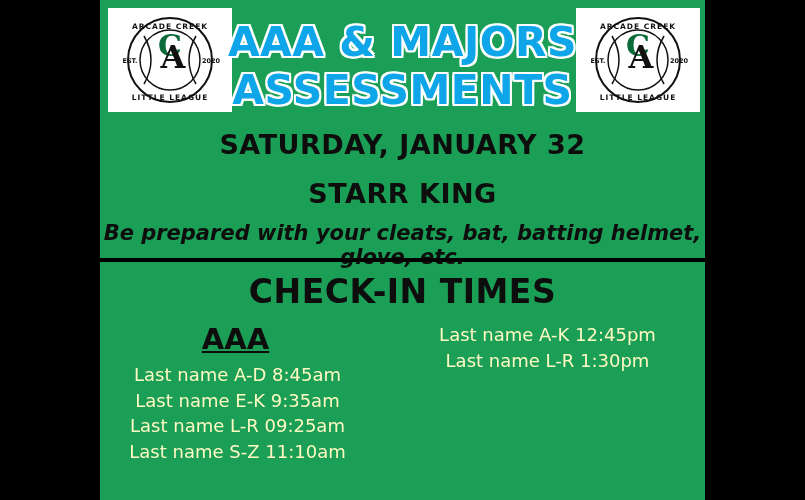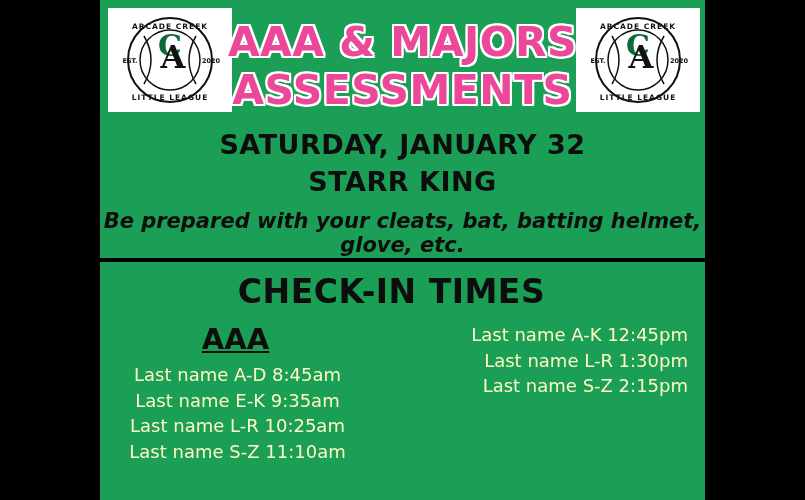--- a/index.html
+++ b/index.html
@@ -49,21 +49,21 @@
     left: 100px;
     top: 20px;
     width: 605px;
     text-align: center;
   }
   .title-line {
     font-family: "DejaVu Sans", sans-serif;
     font-weight: bold;
     font-size: 41px;
     line-height: 1.08;
-    color: #ec4899;
+    color: #0ea5e9;
     letter-spacing: 0.5px;
     -webkit-text-stroke: 1.5px #ffffff;
     paint-order: stroke fill;
     text-shadow:
       -2px -2px 0 #ffffff,
        2px -2px 0 #ffffff,
       -2px  2px 0 #ffffff,
        2px  2px 0 #ffffff,
        0px  2px 0 #ffffff,
        2px  0px 0 #ffffff,
@@ -79,21 +79,21 @@
     font-size: 27px;
     color: #0d0d0d;
     margin-top: 16px;
     letter-spacing: 0.5px;
   }
   .subtitle2 {
     font-family: "DejaVu Sans", sans-serif;
     font-weight: bold;
     font-size: 27px;
     color: #0d0d0d;
-    margin-top: 6px;
+    margin-top: 18px;
     letter-spacing: 0.5px;
   }
   .note {
     font-family: "DejaVu Sans", sans-serif;
     font-style: italic;
     font-weight: bold;
     font-size: 21px;
     color: #0d0d0d;
     margin-top: 12px;
   }
@@ -104,21 +104,21 @@
     left: 100px;
     top: 258px;
     width: 605px;
     height: 4px;
     background: #000000;
   }
 
   
   .checkin-title {
     position: absolute;
-    left: 89px;
+    left: 100px;
     top: 272px;
     width: 605px;
     text-align: center;
     font-family: "DejaVu Sans", sans-serif;
     font-weight: bold;
     font-size: 33px;
     color: #0d0d0d;
     letter-spacing: 0.5px;
   }
   .columns {
@@ -144,21 +144,21 @@
   .col.aaa .col-head { padding-right: 18px; }
   .col.majors .col-head { padding-right: 10px; }
   .row {
     font-family: "DejaVu Sans", sans-serif;
     font-size: 18px;
     color: #fef9c3;
     line-height: 1.42;
     text-align: center;
   }
   .col.aaa .row { padding-right: 14px; }
-  .col.majors .row { padding-right: 4px; text-align: right; }
+  .col.majors .row { padding-right: 4px; }
 </style>
 </head>
 <body>
 
 <div class="poster">
 
   <div class="green-panel"></div>
 
   <div class="logo-box logo-left">
     <svg class="logo-svg" width="112" height="96" viewBox="0 0 112 96">
@@ -200,23 +200,22 @@
 
   <div class="divider"></div>
 
   <div class="checkin-title">CHECK-IN TIMES</div>
 
   <div class="columns">
     <div class="col aaa">
       <div class="col-head">AAA</div>
       <div class="row">Last name A-D 8:45am</div>
       <div class="row">Last name E-K 9:35am</div>
-      <div class="row">Last name L-R 10:25am</div>
+      <div class="row">Last name L-R 09:25am</div>
       <div class="row">Last name S-Z 11:10am</div>
     </div>
     <div class="col majors">
       <div class="row">Last name A-K 12:45pm</div>
       <div class="row">Last name L-R 1:30pm</div>
-      <div class="row">Last name S-Z 2:15pm</div>
     </div>
   </div>
 
 </div>
 
 </body></html>

